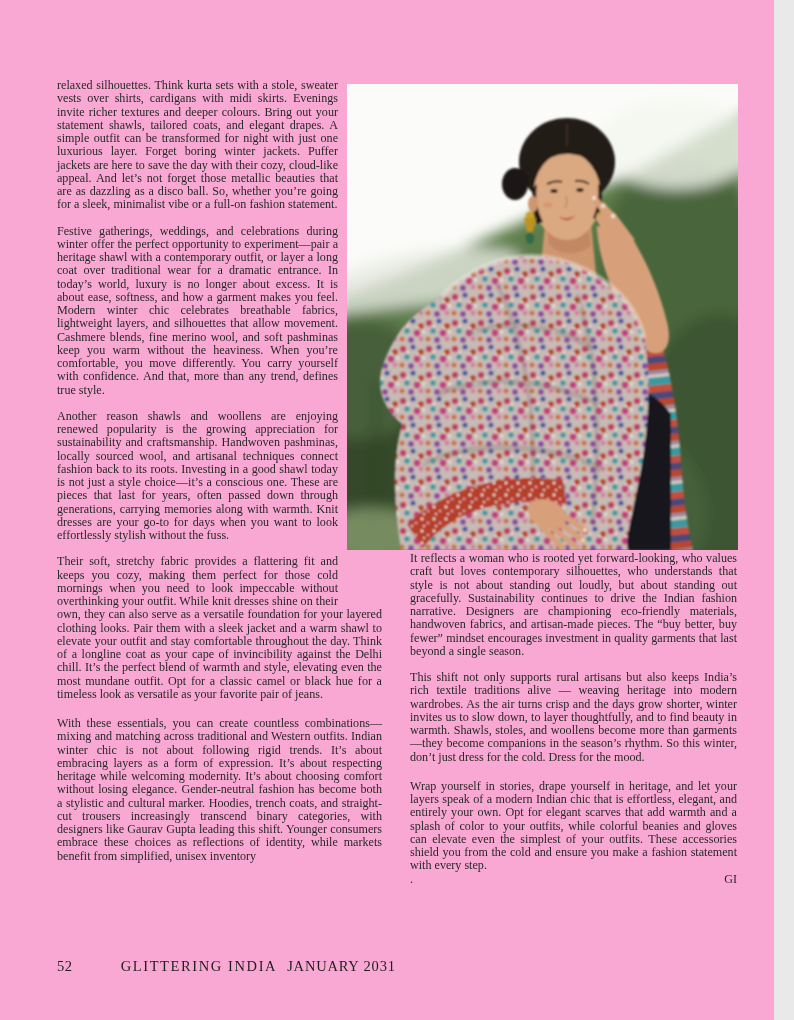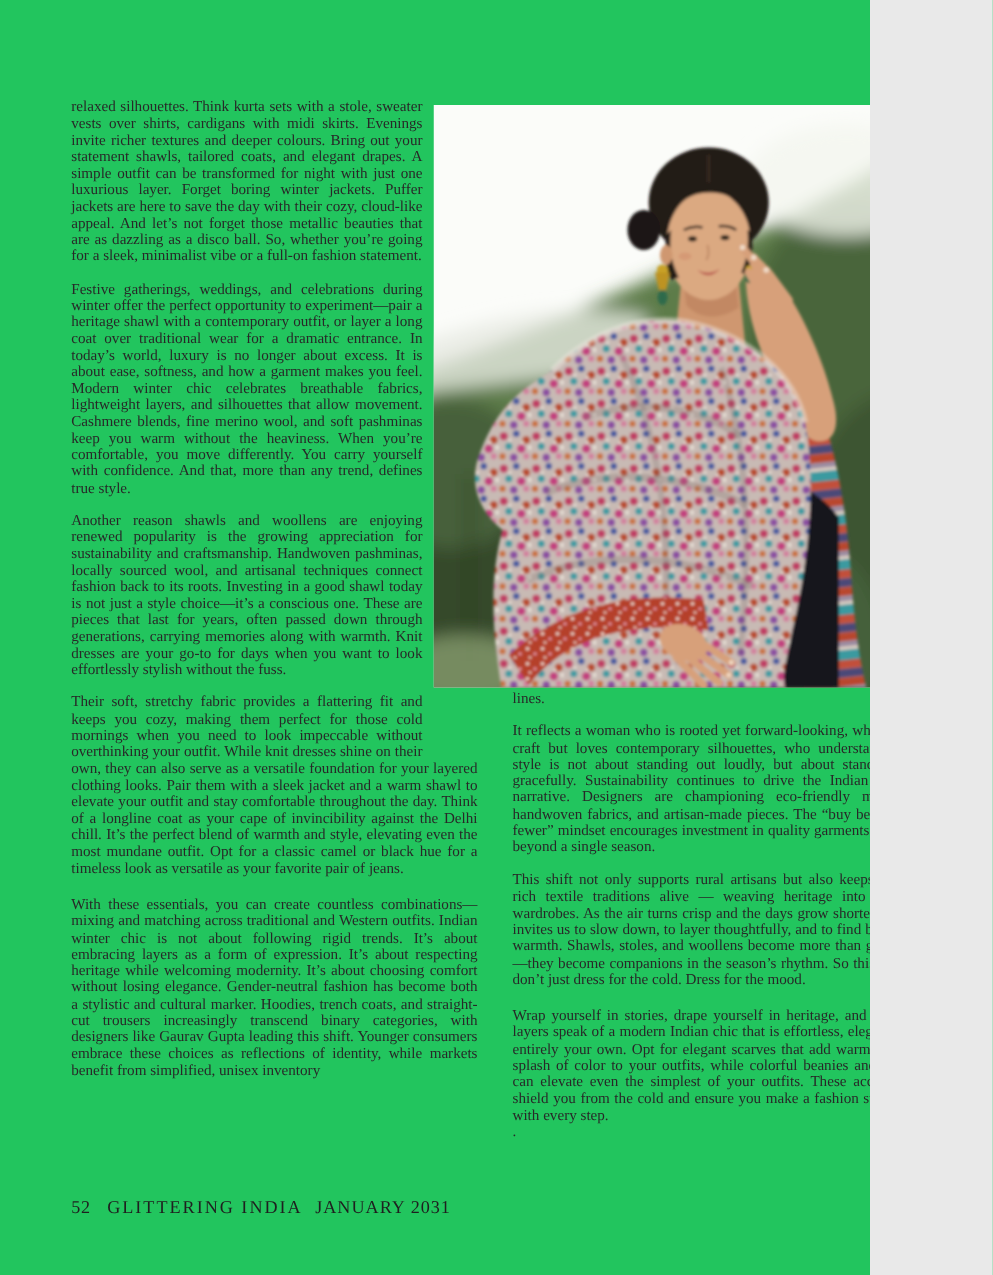--- a/index.html
+++ b/index.html
@@ -1,20 +1,20 @@
 <!DOCTYPE html>
 <html><head>
 <meta charset="utf-8">
 <style>
   html, body { margin: 0; padding: 0; background: #e9e9e9; }
   .page {
     position: relative;
-    width: 696px;
+    width: 774px;
     height: 1020px;
-    background: #22c55e;
+    background: #f9a8d4;
     overflow: hidden;
     font-family: "Liberation Serif", "DejaVu Serif", serif;
     color: #282828;
   }
   .col {
     position: absolute;
     font-size: 12.1px;
     line-height: 13.25px;
     text-align: justify;
   }
@@ -36,21 +36,21 @@
   }
   .footer {
     position: absolute;
     left: 57px; top: 958px;
     font-size: 14.5px;
     color: #1f1f1f;
     letter-spacing: 0.6px;
     white-space: nowrap;
   }
   .footer .page-num { margin-right: 13px; }
-  .footer .mag { letter-spacing: 1.6px; margin-right: 10px; }
+  .footer .mag { letter-spacing: 1.6px; margin-right: 10px; margin-left: 35px; }
   .footer .issue { letter-spacing: 0.8px; }
 </style>
 </head>
 <body>
 
 <div class="page">
 
   <div class="col col-left">
     <div class="photo-wrap-spacer"></div>
     <p>relaxed silhouettes. Think kurta sets with a stole, sweater vests over shirts, cardigans with midi skirts. Evenings invite richer textures and deeper colours. Bring out your statement shawls, tailored coats, and elegant drapes. A simple outfit can be transformed for night with just one luxurious layer. Forget boring winter jackets. Puffer jackets are here to save the day with their cozy, cloud-like appeal. And let’s not forget those metallic beauties that are as dazzling as a disco ball. So, whether you’re going for a sleek, minimalist vibe or a full-on fashion statement.</p>
@@ -179,21 +179,20 @@
             <circle cx="247" cy="114" r="2.2" fill="#f0dcc8"></circle>
             <circle cx="256" cy="122" r="2.2" fill="#f0dcc8"></circle>
             <circle cx="266" cy="132" r="2.2" fill="#f0dcc8"></circle>
           </g>
         </g>
       </g>
     </svg>
   </div>
 
   <div class="col col-right">
-    <p>lines.</p>
     <p>It reflects a woman who is rooted yet forward-looking, who values craft but loves contemporary silhouettes, who understands that style is not about standing out loudly, but about standing out gracefully. Sustainability continues to drive the Indian fashion narrative. Designers are championing eco-friendly materials, handwoven fabrics, and artisan-made pieces. The “buy better, buy fewer” mindset encourages investment in quality garments that last beyond a single season.</p>
     <p>This shift not only supports rural artisans but also keeps India’s rich textile traditions alive — weaving heritage into modern wardrobes. As the air turns crisp and the days grow shorter, winter invites us to slow down, to layer thoughtfully, and to find beauty in warmth. Shawls, stoles, and woollens become more than garments—they become companions in the season’s rhythm. So this winter, don’t just dress for the cold. Dress for the mood.</p>
     <p>Wrap yourself in stories, drape yourself in heritage, and let your layers speak of a modern Indian chic that is effortless, elegant, and entirely your own. Opt for elegant scarves that add warmth and a splash of color to your outfits, while colorful beanies and gloves can elevate even the simplest of your outfits. These accessories shield you from the cold and ensure you make a fashion statement with every step.</p>
     <div class="end-line">
       <span>.</span>
       <span>GI</span>
     </div>
   </div>
 
   <div class="footer">

